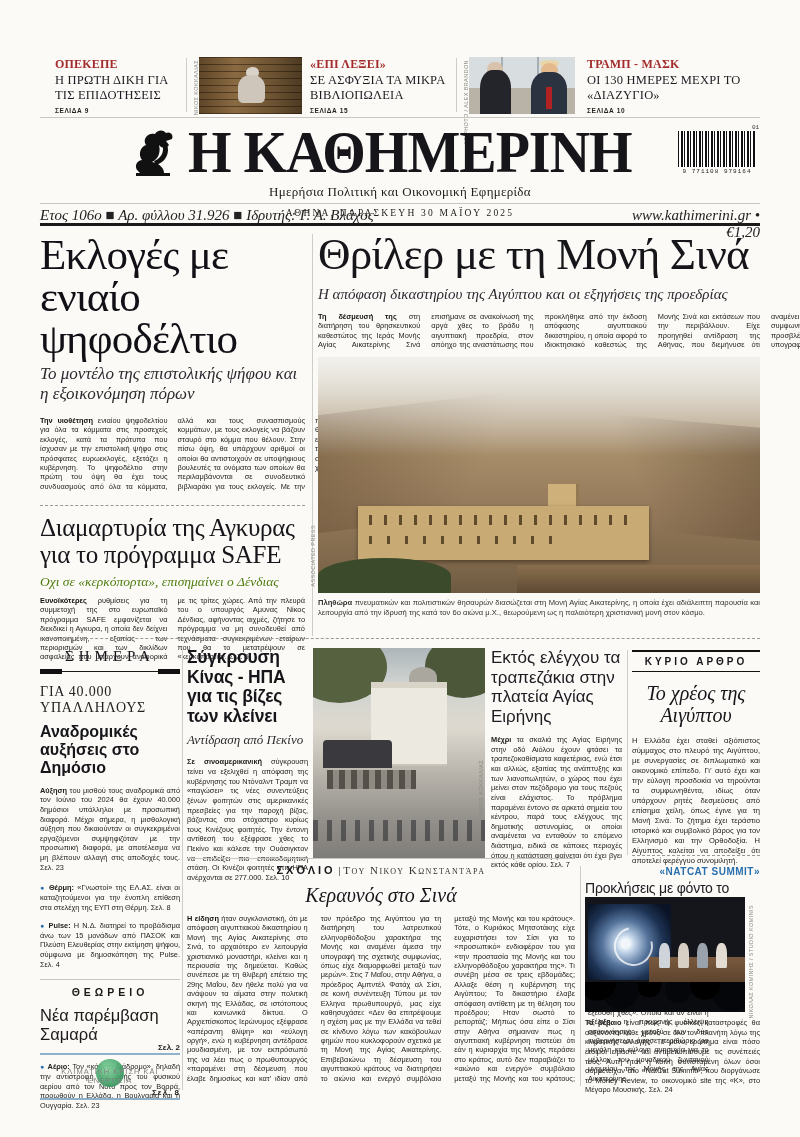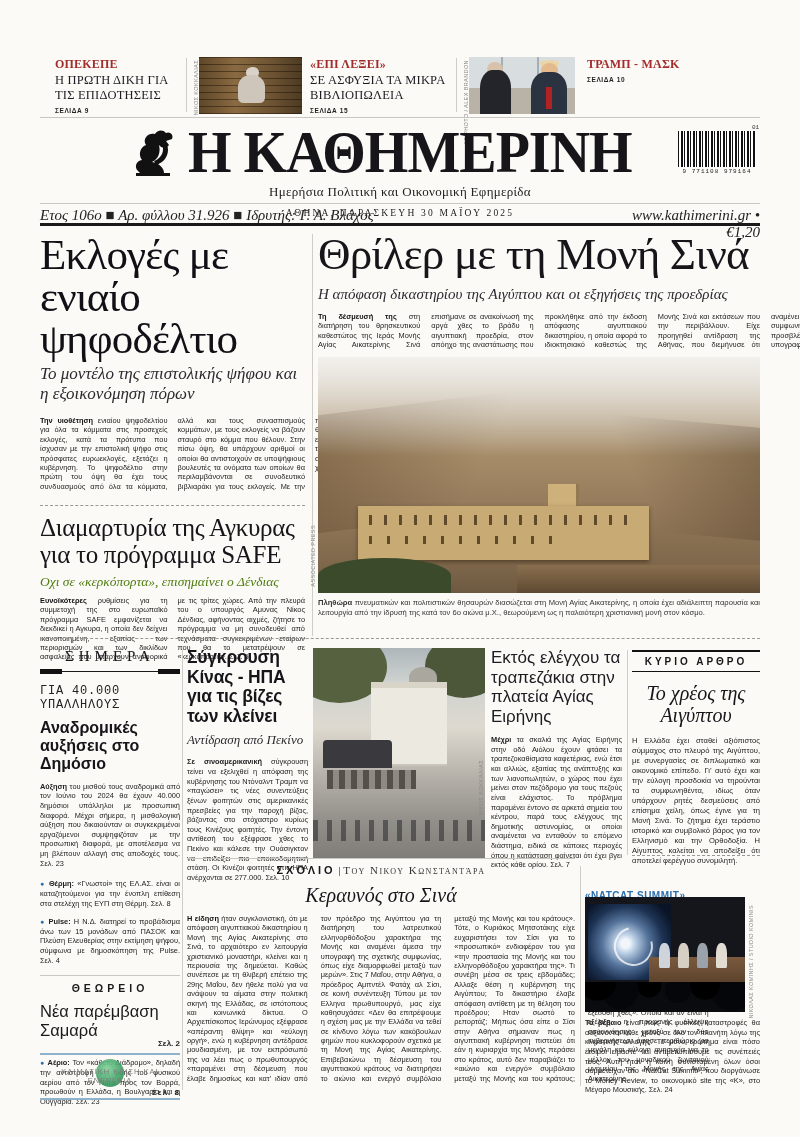--- a/index.html
+++ b/index.html
@@ -42,21 +42,21 @@
   .cols3{column-count:3;column-gap:13px;}
   .cols4{column-count:4;column-gap:11px;}
 
   .caption{font-family:"Liberation Sans",sans-serif;font-size:7.6px;line-height:1.3;color:#333;}
   .vcred{position:absolute;font-family:"Liberation Sans",sans-serif;font-size:5.5px;color:#8a8a86;
          writing-mode:vertical-rl;transform:rotate(180deg);letter-spacing:.4px;white-space:nowrap;}
 
   
   .simera-head{position:relative;text-align:center;font-size:15px;letter-spacing:5px;padding-bottom:6px;border-bottom:1.5px solid #1a1a1a;}
   .simera-head i{position:absolute;bottom:-3px;width:22px;height:5px;background:#111;}
-  .simera-kick{font-family:Liberation Mono, monospace;font-size:12px;letter-spacing:.8px;color:#222;}
+  .simera-kick{font-family:Liberation Serif, serif;font-size:14px;letter-spacing:.8px;color:#222;}
   .simera-hl{font-family:"Liberation Sans",sans-serif;font-weight:700;font-size:16px;line-height:1.12;color:#15151a;}
   .item{font-family:"Liberation Sans",sans-serif;font-size:7.4px;line-height:1.3;color:#222;text-align:justify;}
   .blt{color:#2a6fae;font-size:7px;}
   .theoreio{ text-align:center;font-family:"Liberation Sans",sans-serif;font-weight:700;font-size:10.5px;letter-spacing:4px;color:#1a1a1a;}
   .theo-hl{font-family:"Liberation Sans",sans-serif;font-size:16.5px;line-height:1.12;color:#1a1a1a;}
   .pageref{font-family:"Liberation Sans",sans-serif;font-weight:700;font-size:8px;color:#1a1a1a;text-align:right;}
   .climate{position:relative;text-align:center;font-family:"Liberation Sans",sans-serif;font-size:7.5px;letter-spacing:1px;color:#7f7f7c;padding-top:10px;}
   .globe{position:absolute;left:50%;top:2px;width:28px;height:28px;border-radius:50%;transform:translateX(-50%);
          background:radial-gradient(circle at 40% 35%,#7fd29a,#3c9e63 60%,#2c7f4d);opacity:.9;}
   .climate span{position:relative;}
@@ -67,21 +67,21 @@
   .china-deck{font-style:italic;font-size:13px;color:#2a2a30;}
   .ektos-hl{font-family:"Liberation Sans",sans-serif;font-weight:400;font-size:17px;line-height:1.15;color:#1c1c22;}
   .kyrio-head{text-align:center;font-family:"Liberation Sans",sans-serif;font-weight:700;font-size:10px;letter-spacing:3px;
               border-top:2px solid #111;border-bottom:1px solid #111;padding:4px 0;}
   .kyrio-hl{font-style:italic;font-size:20px;line-height:1.1;text-align:center;}
   .kyrio-body{font-family:"Liberation Sans",sans-serif;font-size:7.6px;line-height:1.32;text-align:justify;color:#222;}
   .sxolio-head{text-align:center;font-size:11px;}
   .sxolio-head .lbl{font-family:"Liberation Sans",sans-serif;font-weight:700;letter-spacing:3px;}
   .sxolio-head .by{font-variant:small-caps;letter-spacing:1.5px;color:#333;}
   .sxolio-hl{font-style:italic;font-size:20px;text-align:center;}
-  .natcat-kick{font-family:"Liberation Sans",sans-serif;font-weight:700;font-size:10px;letter-spacing:.5px;color:#2a6fae;text-align:left;margin-top:24px;}
+  .natcat-kick{font-family:"Liberation Sans",sans-serif;font-weight:700;font-size:10px;letter-spacing:.5px;color:#2a6fae;text-align:right;}
   .natcat-hl{font-family:"Liberation Sans",sans-serif;font-size:14px;letter-spacing:-.2px;color:#1c1c22;}
 
   
   .ph{position:absolute;overflow:hidden;}
   .bookshop{background:linear-gradient(90deg,#5e4628,#8a6a42 35%,#6e5433 70%,#4c3a22);}
   .bookshop .shelves{position:absolute;inset:0;background:repeating-linear-gradient(0deg,rgba(20,10,0,.45) 0 1px,transparent 1px 7px);}
   .bookshop .fig{position:absolute;left:38%;top:32%;width:26%;height:48%;border-radius:45% 45% 20% 20%;background:#cfc6bb;}
   .bookshop .head{position:absolute;left:46%;top:18%;width:12%;height:18%;border-radius:50%;background:#d8d2c8;}
   .trump{background:linear-gradient(180deg,#d8dde0 0 55%,#b9b2a6 55% 100%);}
   .trump .frame{position:absolute;inset:0;background:linear-gradient(90deg,transparent 0 30%,#8f9aa0 30% 32%,transparent 32% 64%,#8f9aa0 64% 66%,transparent 66%);opacity:.7;}
@@ -160,20 +160,21 @@
     <div class="musk-head"></div>
     <div class="musk"></div>
     <div class="hair"></div>
     <div class="don-head"></div>
     <div class="don"></div>
     <div class="tie"></div>
   </div>
   <div class="vcred" style="left:463px;top:60px;">AP PHOTO / ALEX BRANDON</div>
   <div class="abs" style="left:587px;top:57px;width:165px;">
     <div class="kicker">ΤΡΑΜΠ - ΜΑΣΚ</div>
+    <div class="tz-title">ΟΙ 130 ΗΜΕΡΕΣ ΜΕΧΡΙ ΤΟ «ΔΙΑΖΥΓΙΟ»</div>
     <div class="tz-page">ΣΕΛΙΔΑ 10</div>
   </div>
   <div class="grule" style="left:40px;top:117px;width:720px;height:1px;"></div>
 
   <svg class="griffin" style="left:128px;top:127px;" width="52" height="52" viewBox="0 0 52 52">
     <g fill="#111">
       <path d="M10 44 C6 40 8 34 14 33 C10 28 12 20 18 18 C14 12 20 5 27 7 C29 3 35 2 38 6 C42 4 46 8 44 12 L38 14 L41 18 C38 22 33 21 31 18 C33 26 30 32 24 35 C30 36 36 40 36 46 L12 46 Z"></path>
       <path d="M30 8 C36 10 40 16 40 23 C40 30 35 36 28 38 L26 34 C31 32 35 28 35 22 C35 16 32 12 28 10 Z"></path>
       <rect x="8" y="46" width="34" height="3"></rect>
     </g>

